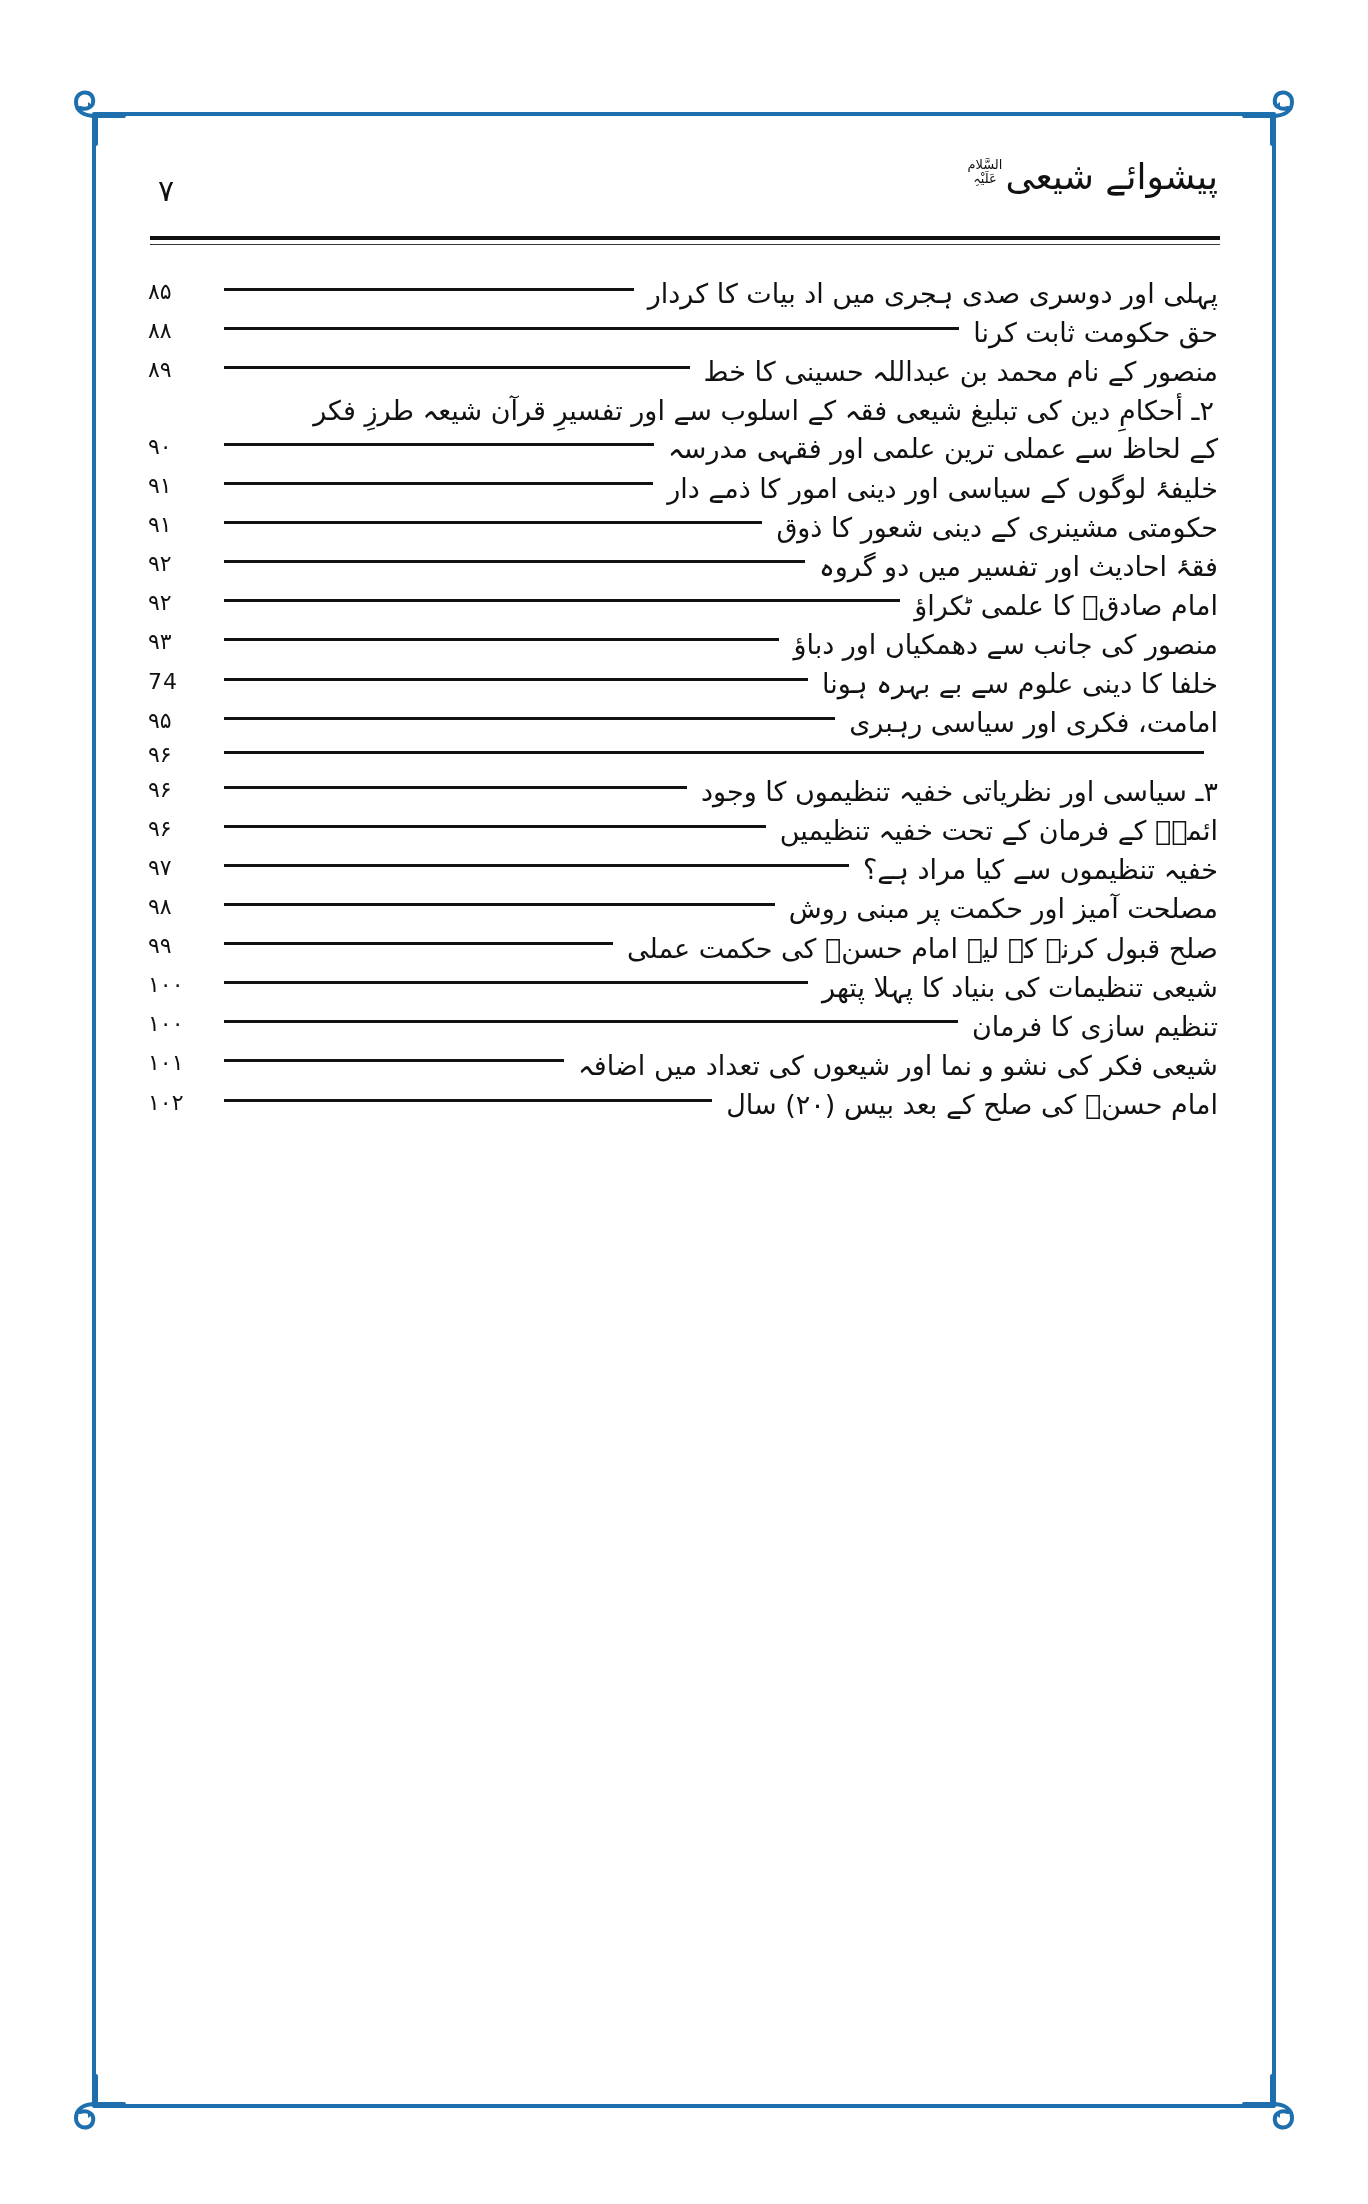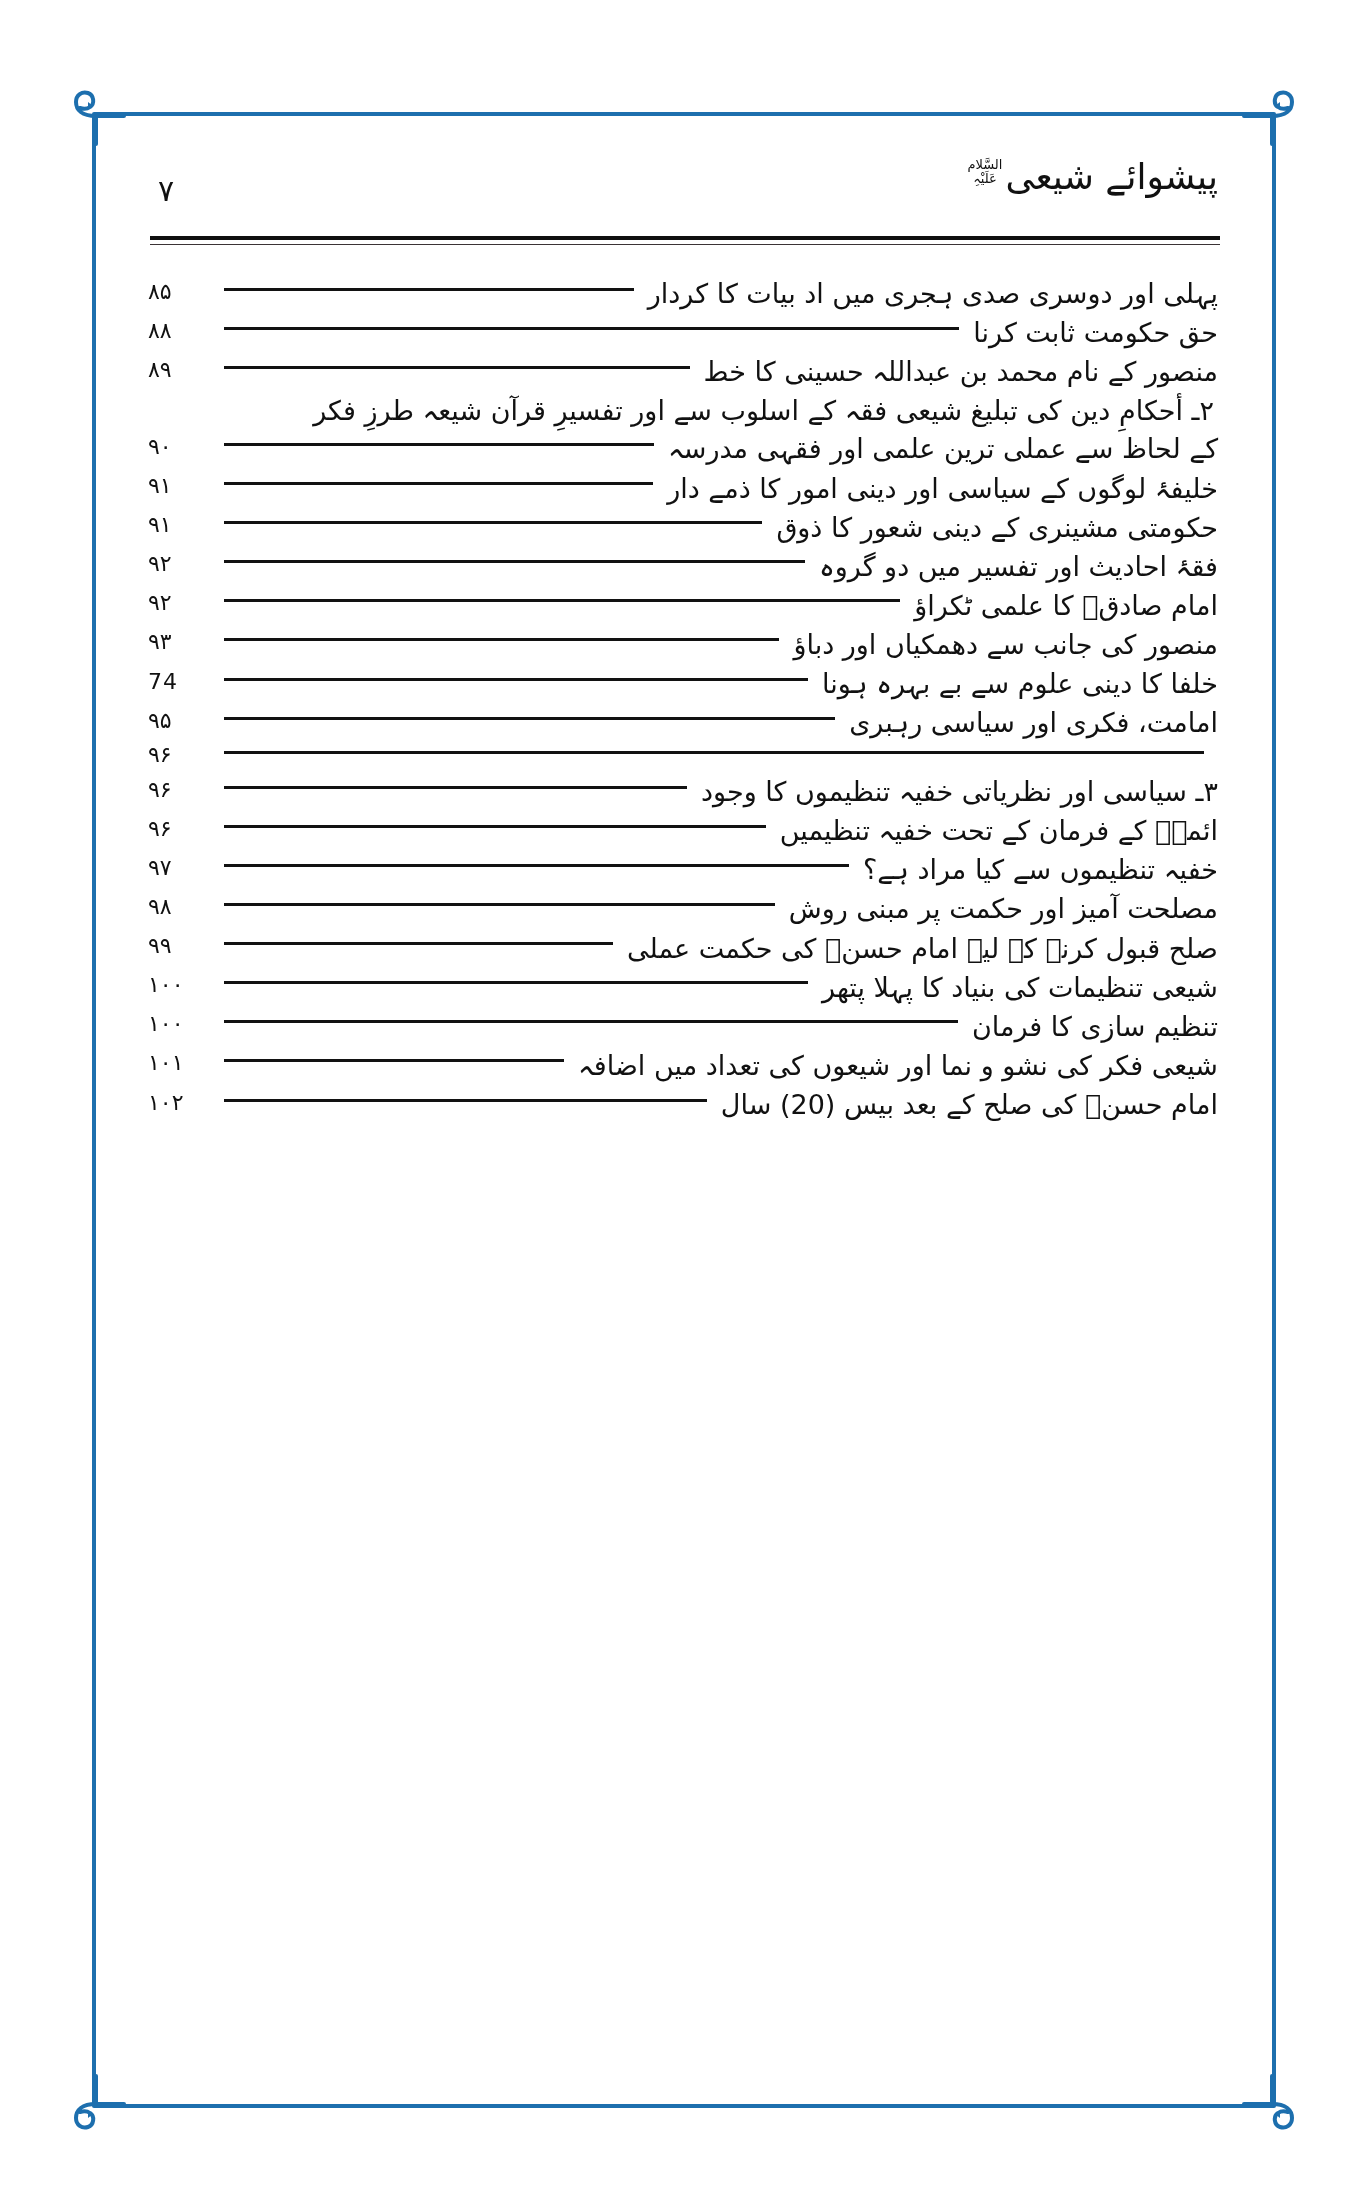--- a/index.html
+++ b/index.html
@@ -289,20 +289,20 @@
       </div>
       <div class="toc-entry" style="flex-direction: column; align-items: stretch;">
         <div class="entry-main">
           <span class="entry-title">شیعی فکر کی نشو و نما اور شیعوں کی تعداد میں اضافہ</span>
           <span class="leader"></span>
           <span class="entry-page">۱۰۱</span>
         </div>
       </div>
       <div class="toc-entry" style="flex-direction: column; align-items: stretch;">
         <div class="entry-main">
-          <span class="entry-title">امام حسنؑ کی صلح کے بعد بیس (20) سال</span>
+          <span class="entry-title">امام حسنؑ کی صلح کے بعد بیس (۲۰) سال</span>
           <span class="leader"></span>
           <span class="entry-page">۱۰۲</span>
         </div>
       </div>
     </div>
 
 </div>
 
 </body></html>

